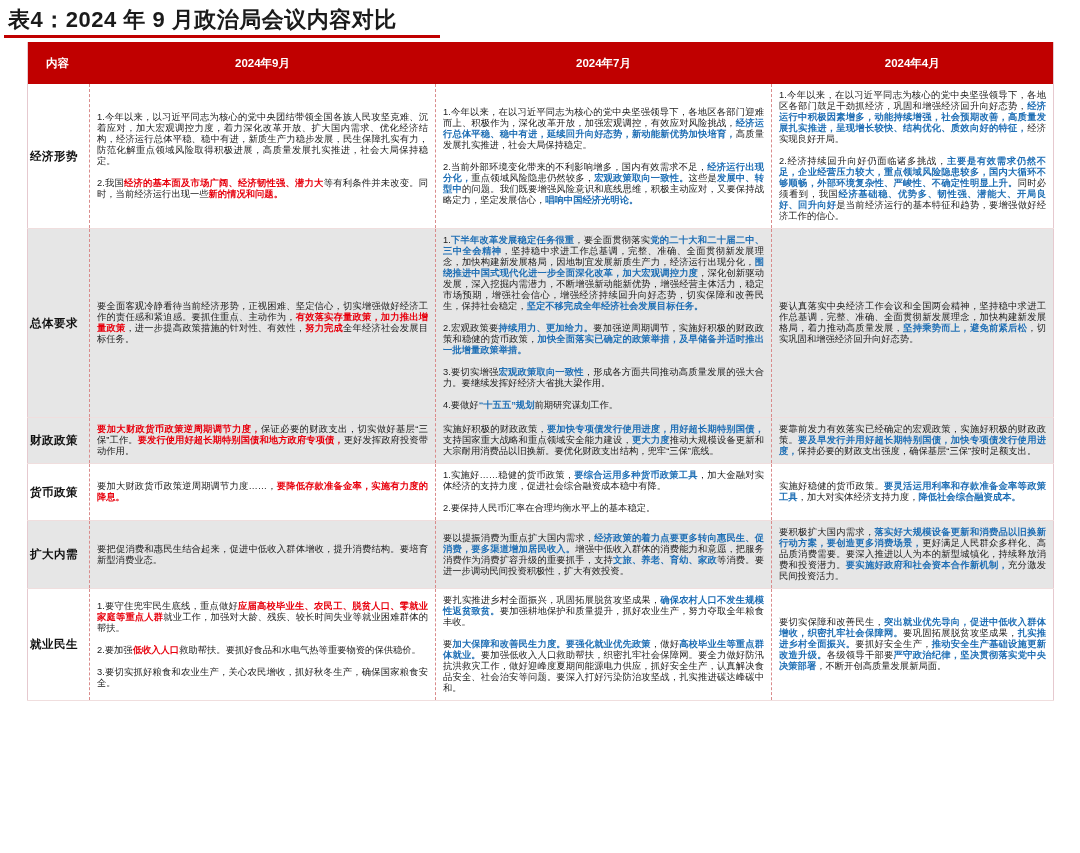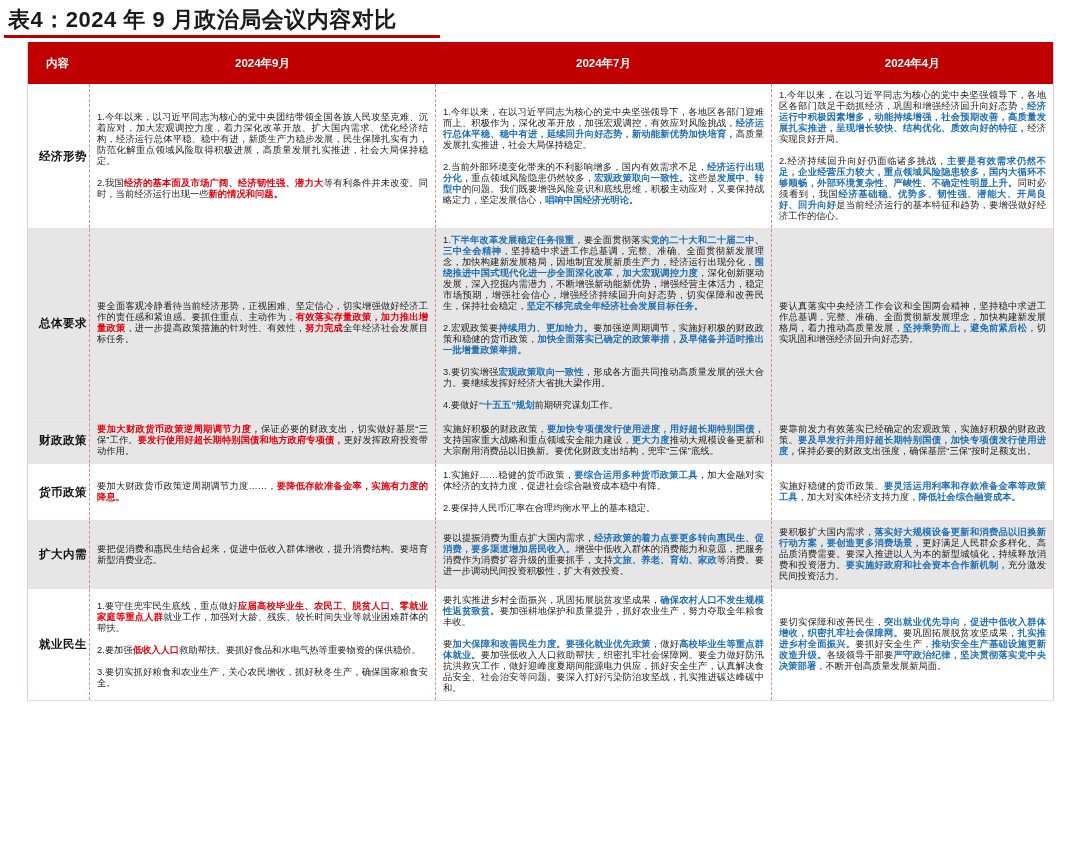--- a/index.html
+++ b/index.html
@@ -73,21 +73,21 @@
     font-size: 9.3px;
     line-height: 11px;
     color: #1a1a1a;
     border-left: 1px dashed #d98b8b;
     border-bottom: 1px solid #f0dede;
     text-align: justify;
     text-justify: inter-ideograph;
   }
   tbody td.label {
     border-left: none;
-    text-align: right;
+    text-align: left;
     font-size: 11.5px;
     font-weight: bold;
     color: #111;
     padding: 4px 2px;
     letter-spacing: 0.5px;
   }
   tbody tr.shade td { background: #e6e6e6; }
   tbody tr.plain td { background: #ffffff; }
 
   tbody td p { margin: 0 0 11px 0; }

